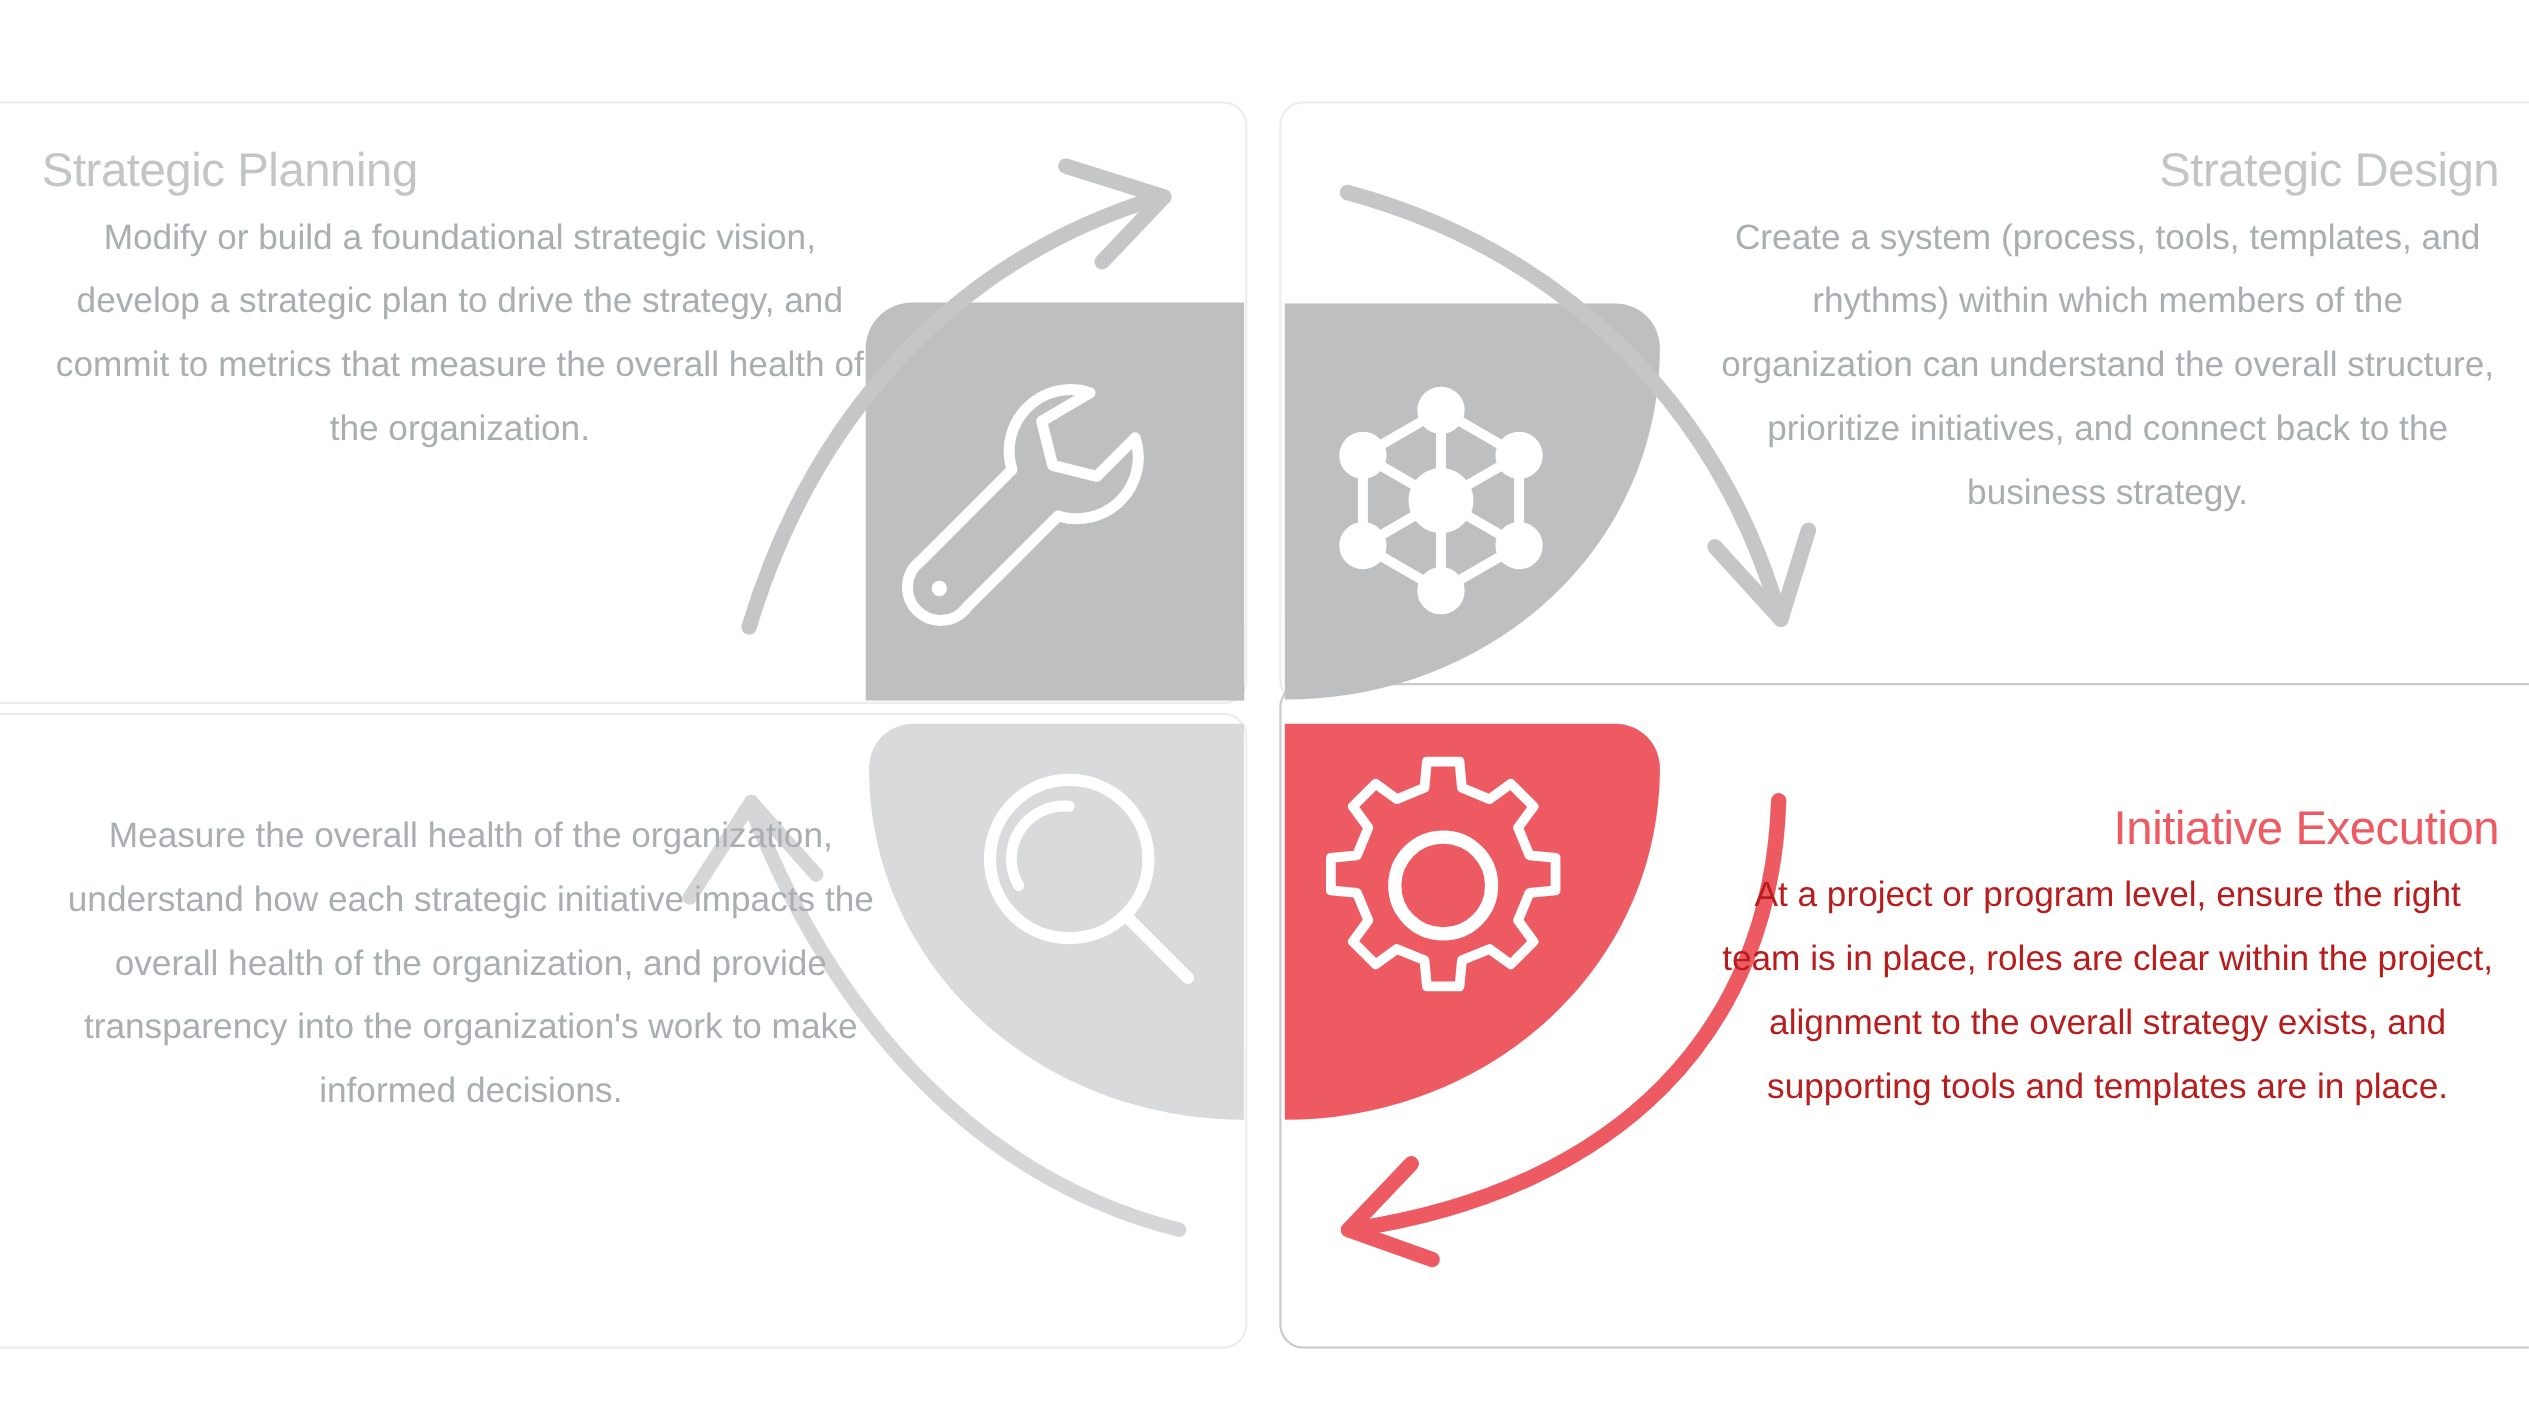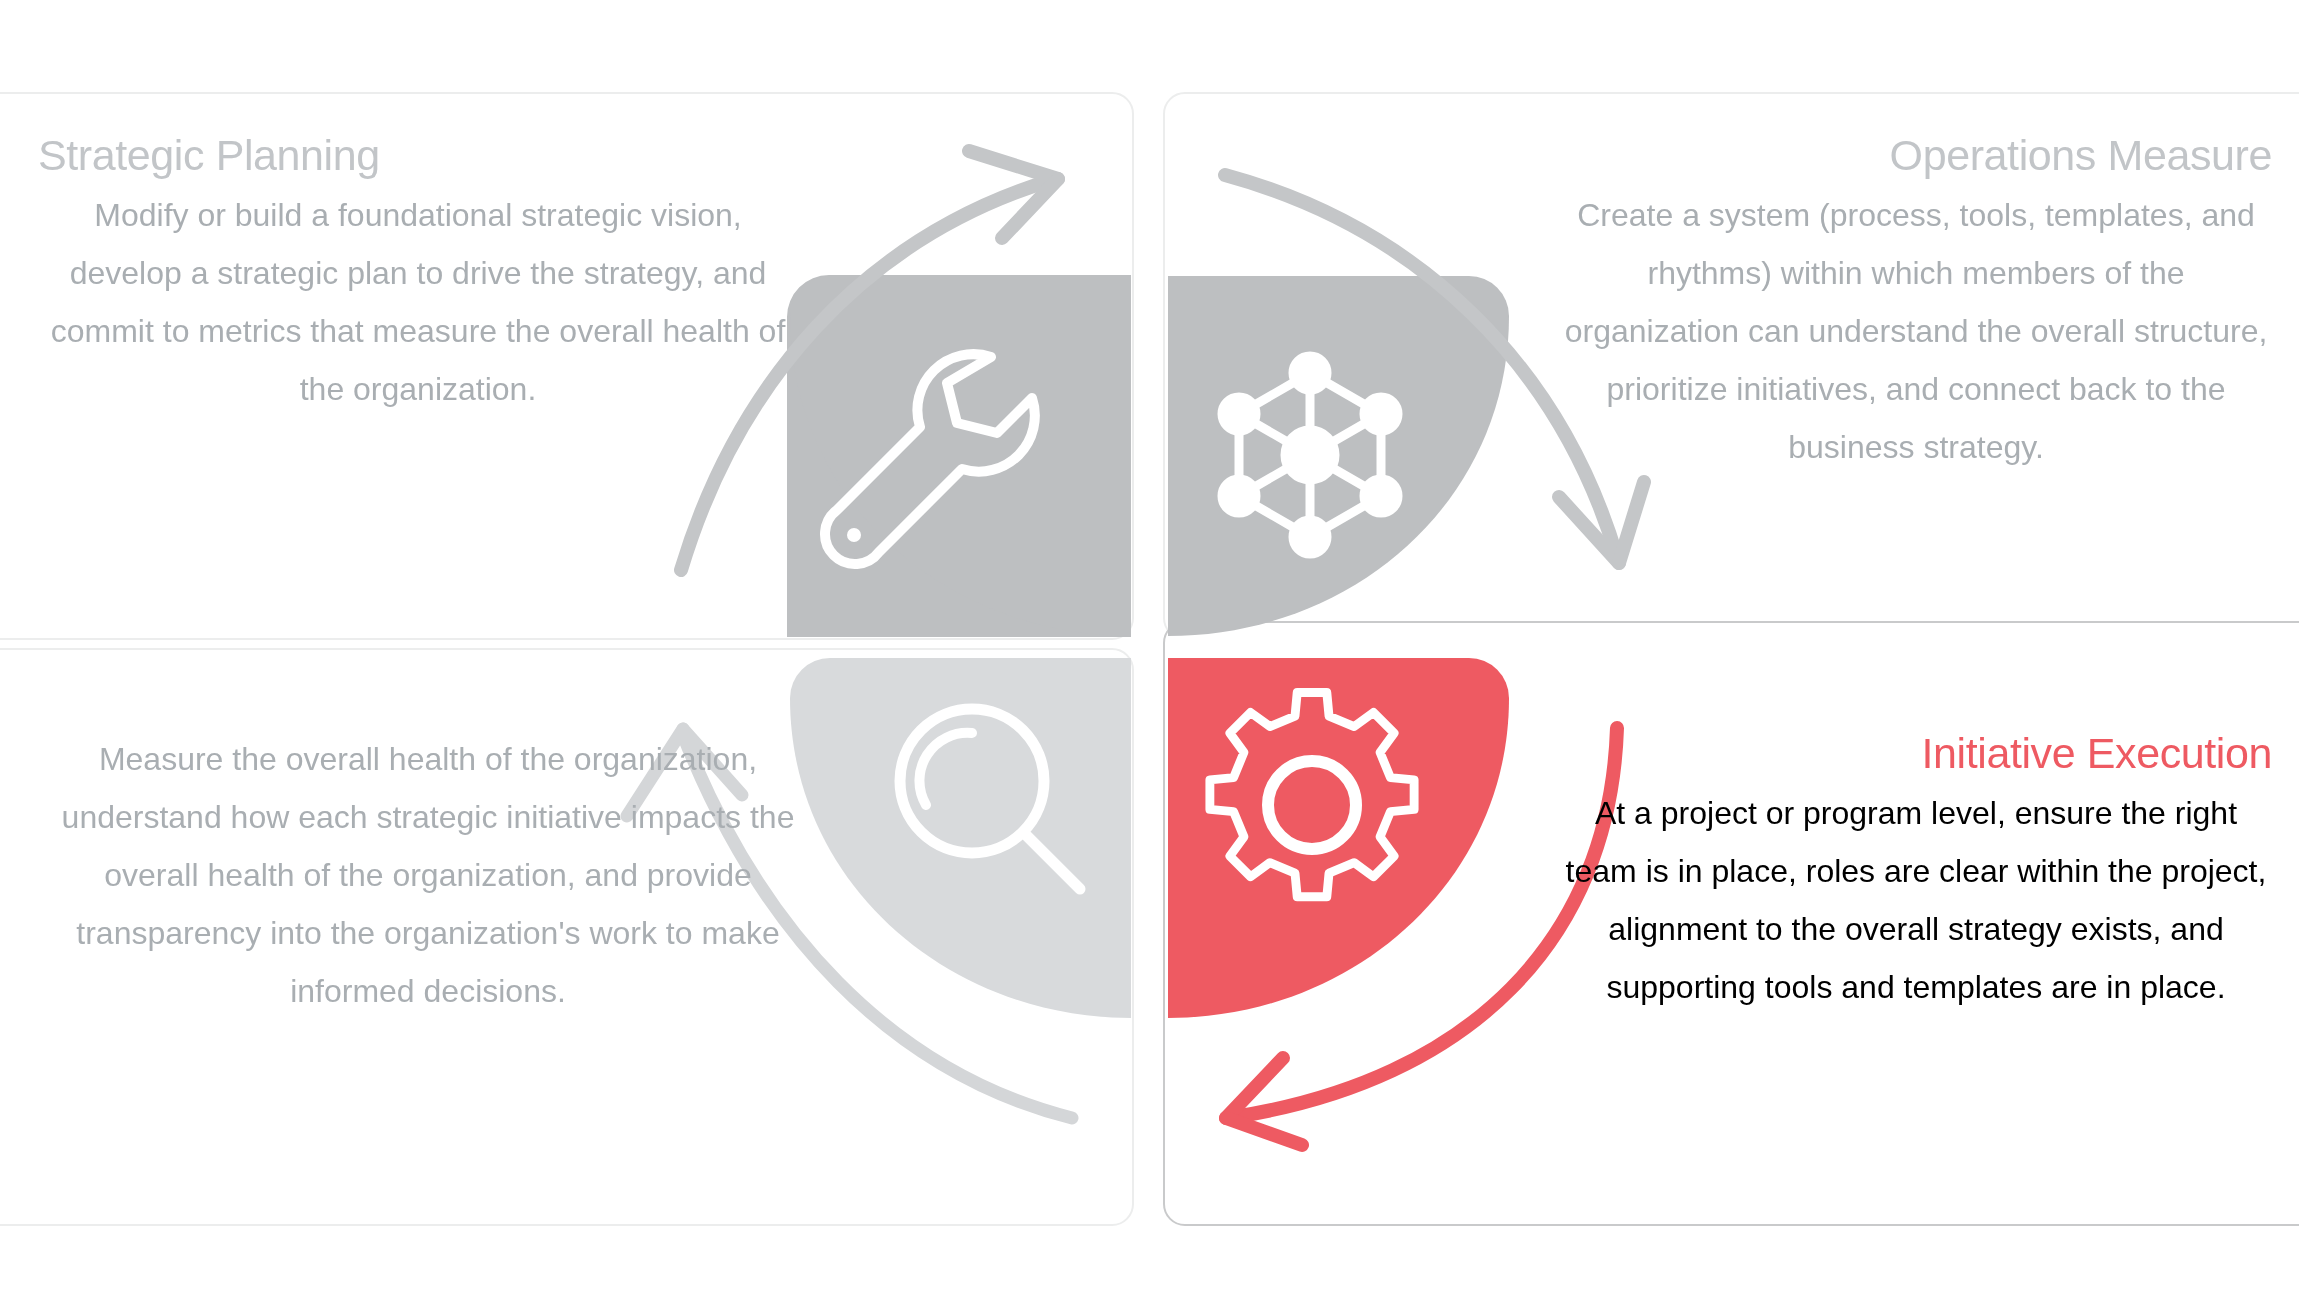--- a/index.html
+++ b/index.html
@@ -63,21 +63,21 @@
   }
   .title-muted-strong { color: #c2c5c8; }
   .title-muted-light  { color: #d5d8da; }
 
   .txt-tl { left: 38px;  top: 132px; width: 760px; text-align: left; }
   .txt-tr { left: 1560px; top: 132px; width: 712px; text-align: right; }
   .txt-bl { left: 38px;  top: 730px; width: 780px; text-align: left; }
   .txt-br { left: 1560px; top: 730px; width: 712px; text-align: right; }
 
   .title-accent { color: #ee5a62; font-weight: 400; }
-  .body-accent  { color: #000000; }
+  .body-accent  { color: #b91c1c; }
 
   
   #wheel {
     position: absolute;
     left: 0; top: 0;
     width: 2299px; height: 1293px;
     z-index: 4;
     pointer-events: none;
   }
 
@@ -236,21 +236,21 @@
       <path d="M 1226 1118 L 1302 1145"></path>
     </g>
   </svg>
 
   <div class="txt txt-tl">
     <p class="title title-muted-strong">Strategic Planning</p>
     <p class="body">Modify or build a foundational strategic vision, develop a strategic plan to drive the strategy, and commit to metrics that measure the overall health of the organization.</p>
   </div>
 
   <div class="txt txt-tr">
-    <p class="title title-muted-strong">Operations Measure</p>
+    <p class="title title-muted-strong">Strategic Design</p>
     <p class="body">Create a system (process, tools, templates, and rhythms) within which members of the organization can understand the overall structure, prioritize initiatives, and connect back to the business strategy.</p>
   </div>
 
   <div class="txt txt-bl">
     <p class="body">Measure the overall health of the organization, understand how each strategic initiative impacts the overall health of the organization, and provide transparency into the organization's work to make informed decisions.</p>
   </div>
 
   <div class="txt txt-br">
     <p class="title title-accent">Initiative Execution</p>
     <p class="body body-accent">At a project or program level, ensure the right team is in place, roles are clear within the project, alignment to the overall strategy exists, and supporting tools and templates are in place.</p>

